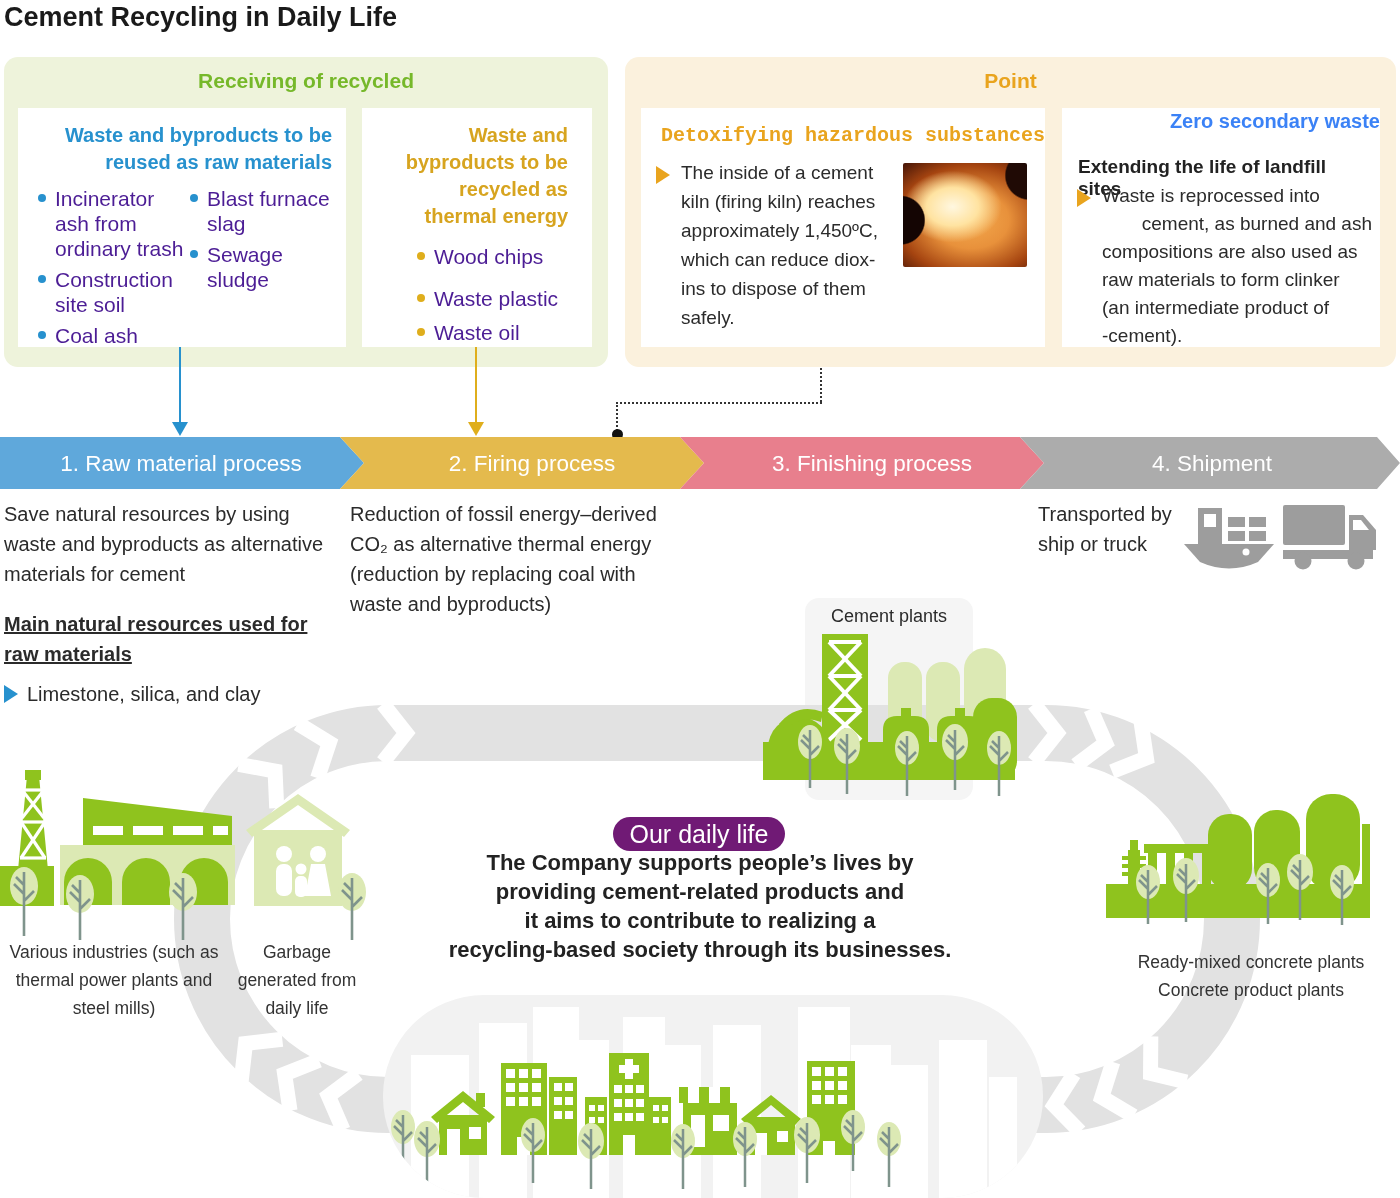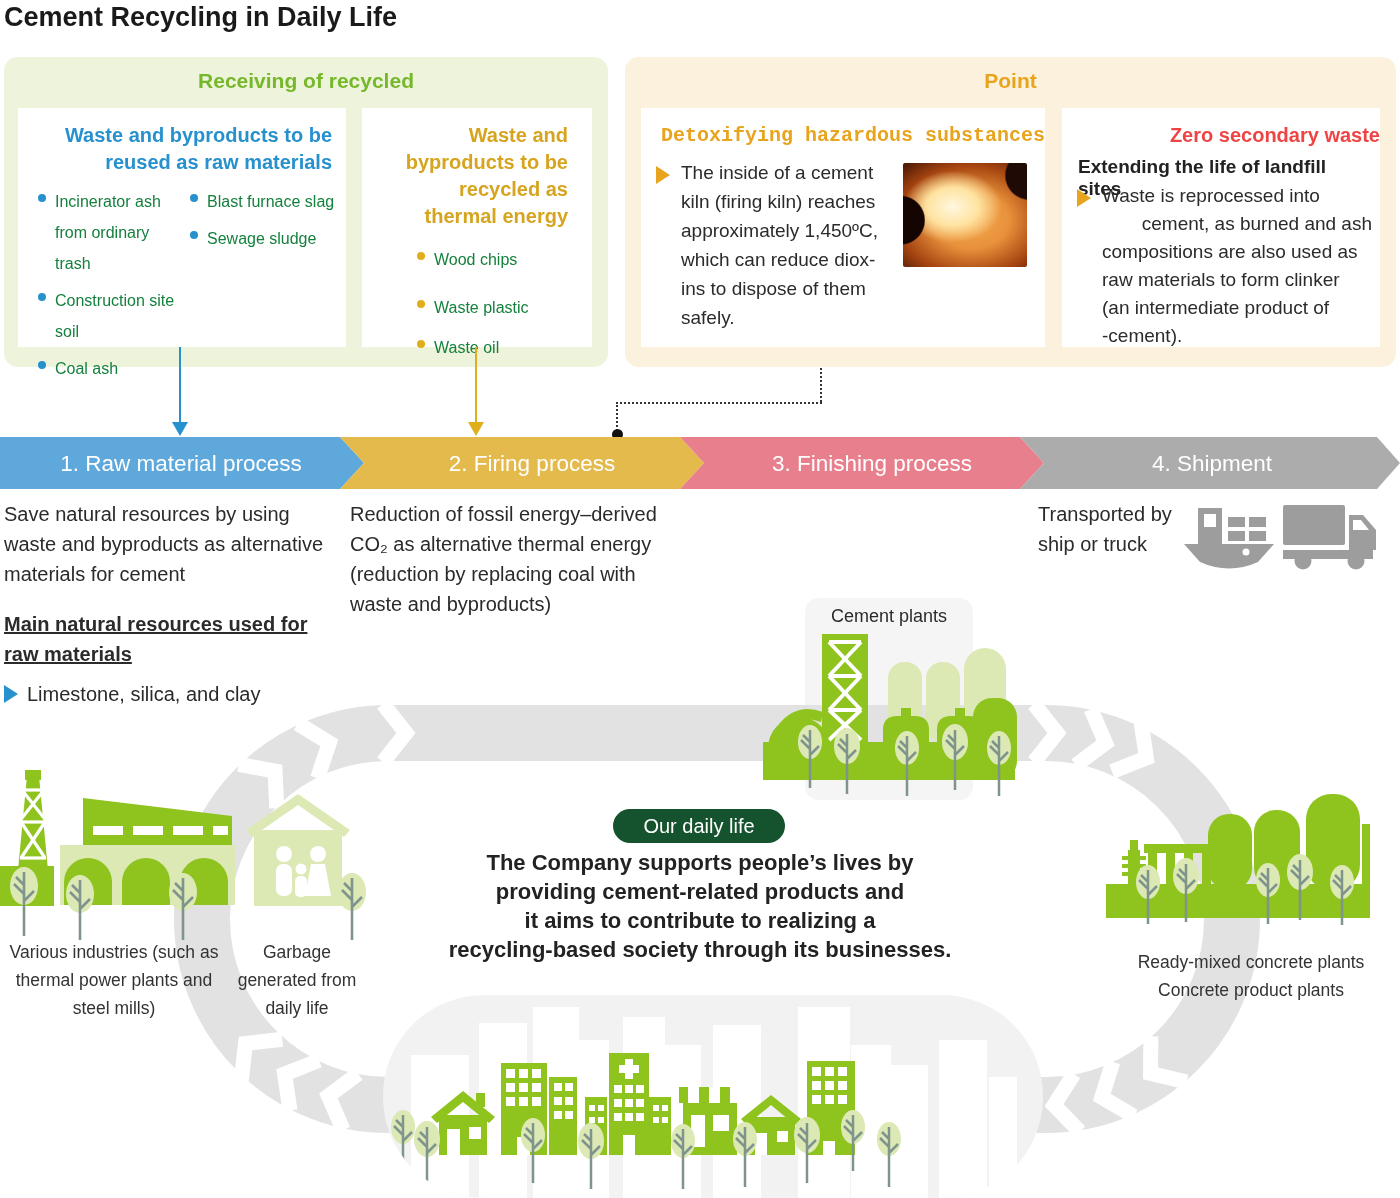--- a/index.html
+++ b/index.html
@@ -3,33 +3,33 @@
 <meta charset="utf-8">
 <style>
   html,body{margin:0;padding:0;background:#fff;}
   #stage{position:relative;width:1400px;height:1198px;background:#fff;overflow:hidden;
          font-family:"Liberation Sans","DejaVu Sans",sans-serif;color:#2b2b2b;}
   .abs{position:absolute;}
   .panel{border-radius:14px;}
   .whitebox{background:#fff;position:absolute;}
   .ptitle{font-weight:bold;font-size:21px;text-align:center;width:100%;}
   .bhead{font-weight:bold;font-size:20px;line-height:27px;text-align:right;}
-  .bullet{display:flex;margin-bottom:6px;font-size:16px;line-height:31px;color:#15803d;}
+  .bullet{display:flex;margin-bottom:6px;font-size:21px;line-height:25px;color:#4c1d95;}
   .bdot{width:8px;height:8px;border-radius:50%;flex:none;margin:8px 9px 0 0;}
   .bdot.blue{background:#2791CE;} .bdot.gold{background:#DFAE1C;}
   .tri{width:0;height:0;border-top:9px solid transparent;border-bottom:9px solid transparent;}
   .tri.orange{border-left:14px solid #E9A41E;}
   .tri.blue{border-left:14px solid #2791CE;}
   .txtline{font-size:19px;line-height:29px;color:#2b2b2b;}
   .arrowlabel{color:#fff;font-size:22.5px;text-align:center;line-height:53px;}
   .desc{font-size:20px;line-height:30px;color:#2b2b2b;}
   .small-label{font-size:17.5px;line-height:28px;color:#333;text-align:center;}
   .vline{width:0;}
   .dotline{position:absolute;}
-  .badge{background:#14532d;border-radius:17px;color:#fff;font-size:20px;text-align:center;line-height:34px;}
+  .badge{background:#701a75;border-radius:17px;color:#fff;font-size:25px;text-align:center;line-height:34px;margin-top:8px;}
   .message{font-size:22px;font-weight:bold;line-height:29px;text-align:center;color:#222;}
   .flame{border-radius:2px;
     background:
       radial-gradient(circle at -2% 55%, #140503 0%, #140503 17%, rgba(20,5,3,0) 18%),
       radial-gradient(circle at 102% 12%, #200a05 0%, #200a05 15%, rgba(32,10,5,0) 16%),
       radial-gradient(ellipse 55% 48% at 40% 42%, #FFF7E0 0%, #FFE3A1 38%, rgba(255,210,120,0) 72%),
       radial-gradient(ellipse 95% 85% at 55% 55%, #F4A94E 0%, #E8913B 32%, #A54410 62%, #481607 86%, #1F0A04 100%);
     background-color:#1F0A04;}
 </style>
 </head>
@@ -414,21 +414,21 @@
         <div class="txtline">The inside of a cement</div>
         <div class="txtline">kiln (firing kiln) reaches</div>
         <div class="txtline">approximately 1,450ºC,</div>
         <div class="txtline">which can reduce diox-</div>
         <div class="txtline">ins to dispose of them</div>
         <div class="txtline">safely.</div>
       </div>
       <div class="flame abs" style="left:262px;top:55px;width:124px;height:104px;"></div>
     </div>
     <div class="whitebox" style="left:437px;top:51px;width:318px;height:239px;">
-      <div class="bhead" style="margin-top:14px;color:#ef4444;padding-left:24px;">Zero secondary waste</div>
+      <div class="bhead" style="color:#3b82f6;padding-left:24px;">Zero secondary waste</div>
       <div class="abs" style="left:16px;top:48px;width:292px;font-size:19px;font-weight:bold;color:#222;">Extending the life of landfill sites</div>
       <span class="tri orange abs" style="left:15px;top:81px;"></span>
       <div class="abs" style="left:40px;top:74px;width:270px;">
         <div class="txtline" style="line-height:28px;">Waste is reprocessed into</div>
         <div class="txtline" style="line-height:28px;text-align:right;">cement, as burned and ash</div>
         <div class="txtline" style="line-height:28px;">compositions are also used as</div>
         <div class="txtline" style="line-height:28px;">raw materials to form clinker</div>
         <div class="txtline" style="line-height:28px;">(an intermediate product of</div>
         <div class="txtline" style="line-height:28px;">-cement).</div>
       </div>

